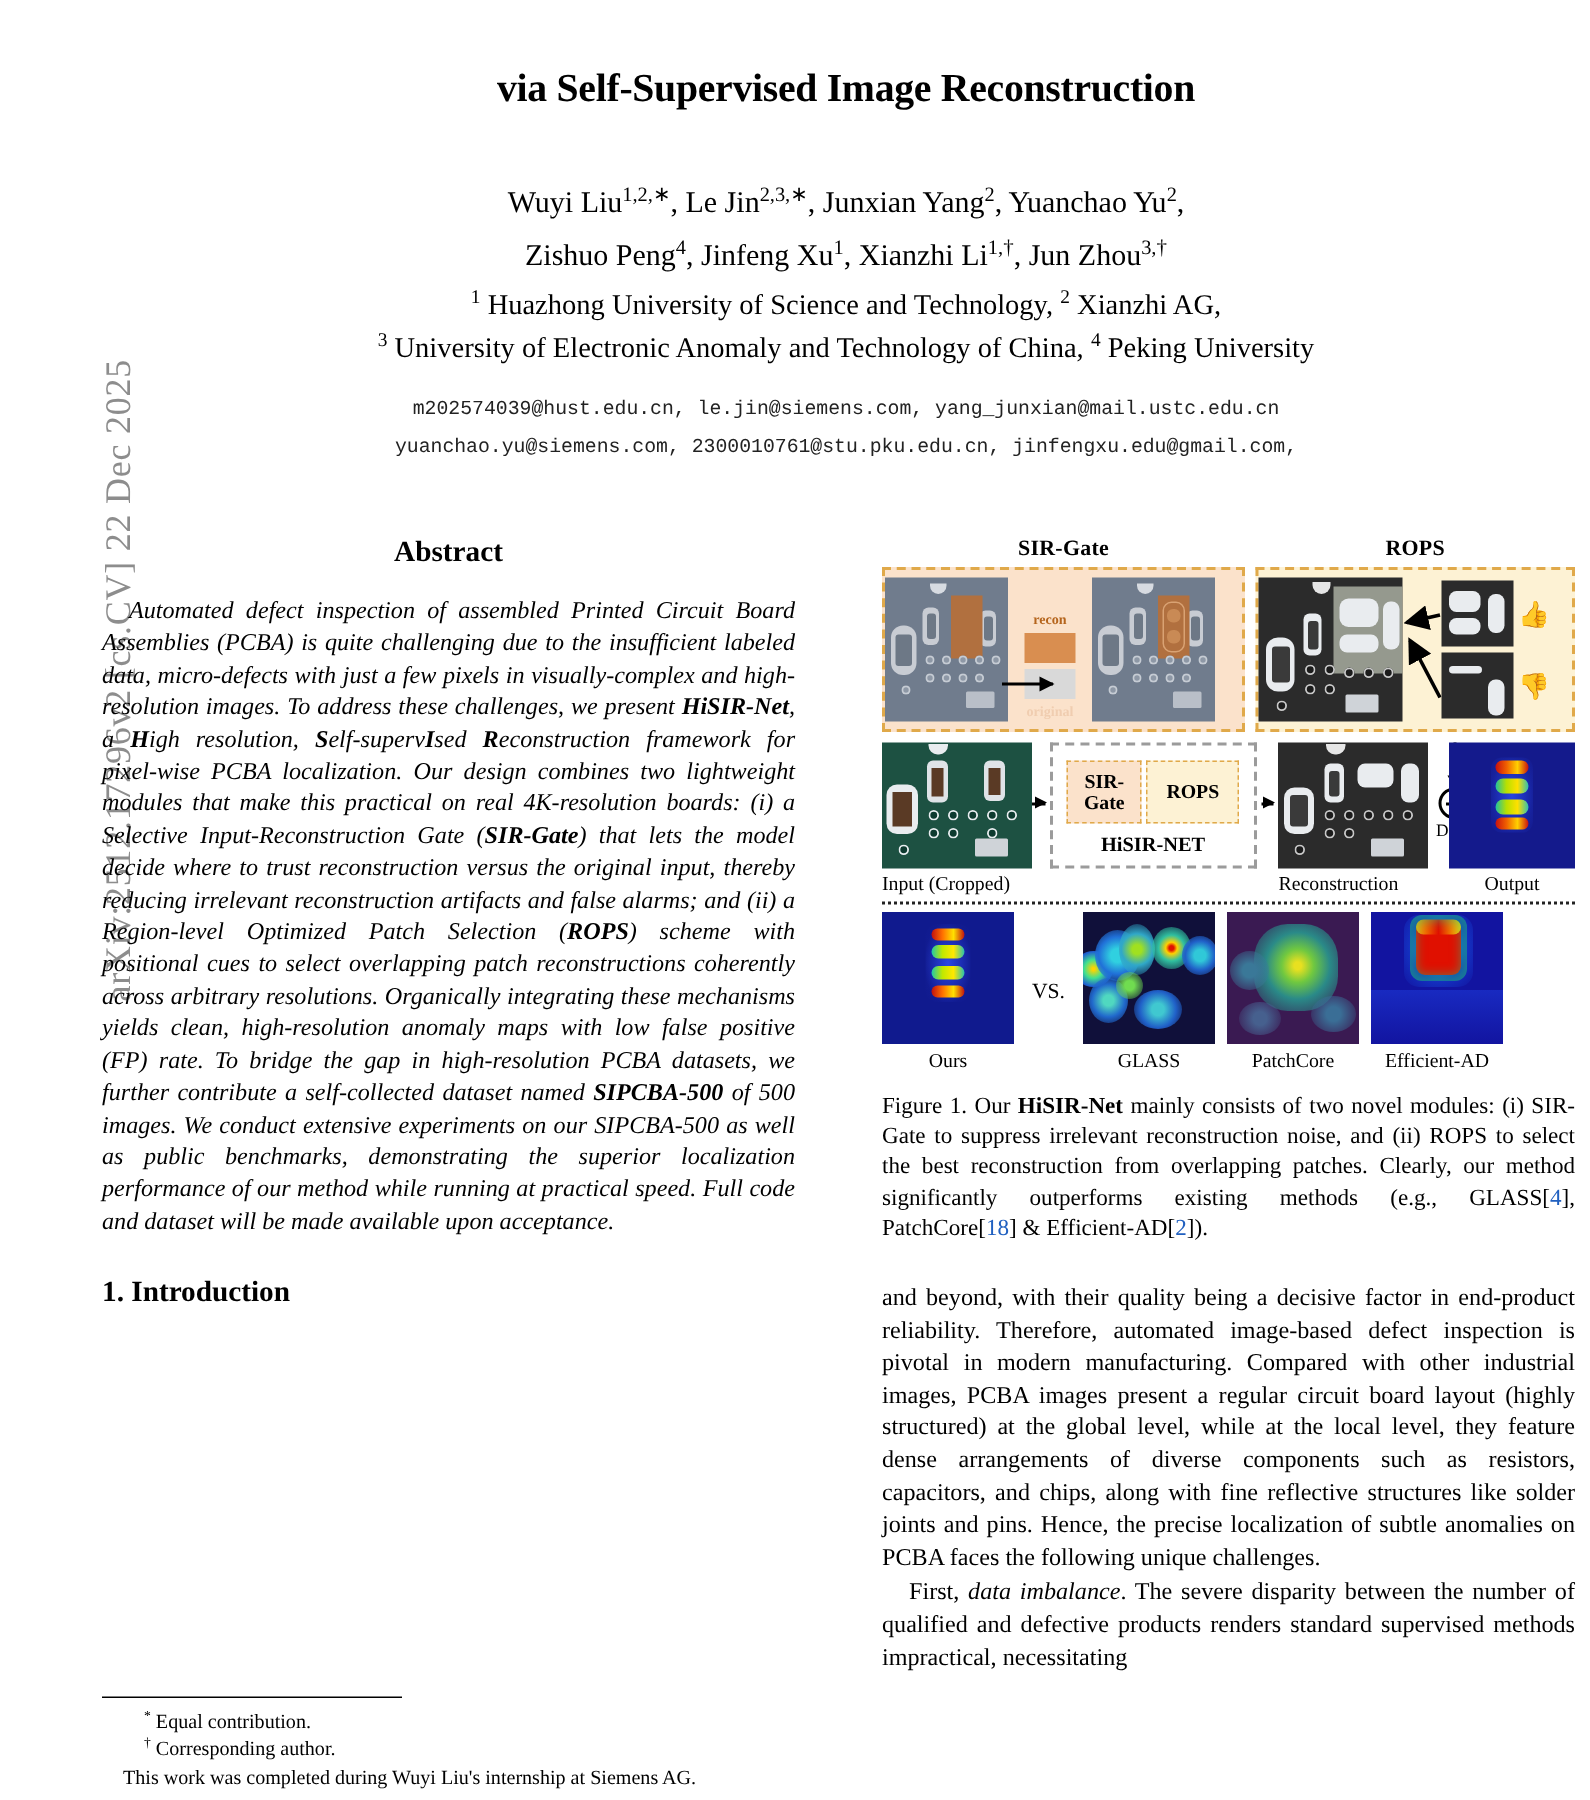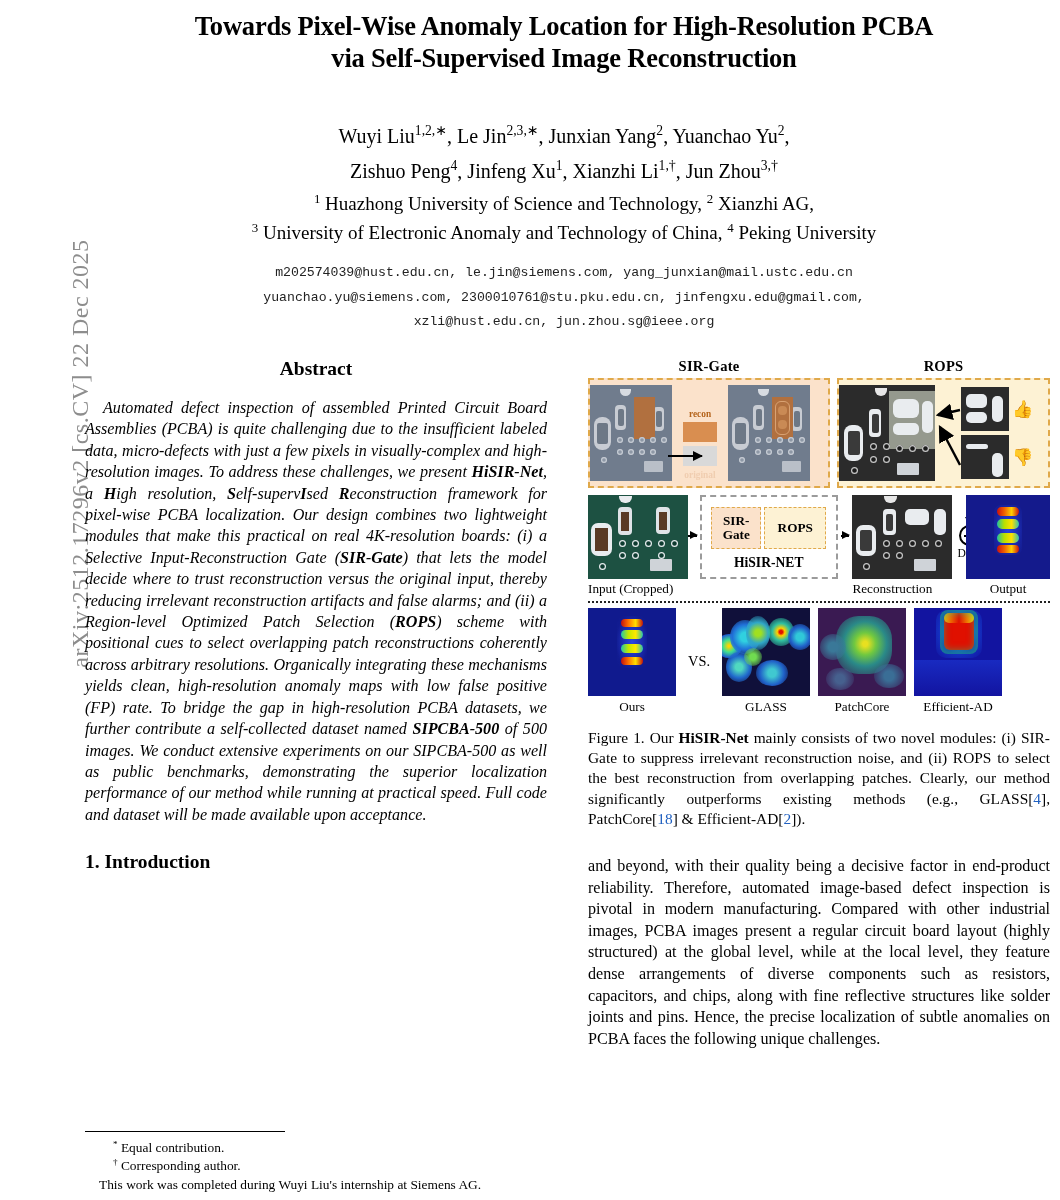--- a/index.html
+++ b/index.html
@@ -55,21 +55,21 @@
     font-size:13.2px; line-height:24.5px;
     color:#222;
   }
 
   
   #cols{
     position:absolute; left:0; top:358px;
     width:992px; height:842px;
   }
   .col{ position:absolute; top:0; width:462px; height:842px; }
-  #col-left{ left:17px;font-family:Liberation Serif, serif; }
+  #col-left{ left:0;font-family:Liberation Serif, serif; }
   #col-right{ left:520px; }
 
   h2.sec-abs{
     text-align:center; font-size:19.5px; font-weight:bold;
     margin:0 0 17px 0;
   }
   p.abs{
     font-style:italic; font-size:16.1px; line-height:21.4px;
     text-align:justify; margin:0; text-indent:18px;
     hyphens:none;
@@ -224,21 +224,21 @@
   .hm{ width:88px; height:88px; position:relative; overflow:hidden; }
 </style>
 </head>
 <body>
 
 <div id="arxiv-stamp">arXiv:2512.17296v2  [cs.CV]  22 Dec 2025</div>
 
 <div id="paper">
 
   <div id="title">
-    <span>Towards Pixel-Wise Anomaly Location for High-Resolution PCBA</span><br>
+    <br>
     <span>via Self-Supervised Image Reconstruction</span>
   </div>
 
   <div id="authors">
     <div>
       <span>Wuyi Liu</span><sup>1,2,</sup><span style="font-size:.7em;vertical-align:super;">∗</span><span>, Le Jin</span><sup>2,3,</sup><span style="font-size:.7em;vertical-align:super;">∗</span><span>, Junxian Yang</span><sup>2</sup><span>, Yuanchao Yu</span><sup>2</sup><span>,</span>
     </div>
     <div>
       <span>Zishuo Peng</span><sup>4</sup><span>, Jinfeng Xu</span><sup>1</sup><span>, Xianzhi Li</span><sup>1,</sup><span style="font-size:.7em;vertical-align:super;">†</span><span>, Jun Zhou</span><sup>3,</sup><span style="font-size:.7em;vertical-align:super;">†</span>
     </div>
@@ -255,21 +255,20 @@
       <sup>3</sup>
       <span>University of Electronic Anomaly and Technology of China,</span>
       <sup>4</sup>
       <span>Peking University</span>
     </div>
   </div>
 
   <div id="emails">
     <div>m202574039@hust.edu.cn, le.jin@siemens.com, yang_junxian@mail.ustc.edu.cn</div>
     <div>yuanchao.yu@siemens.com, 2300010761@stu.pku.edu.cn, jinfengxu.edu@gmail.com,</div>
-    <div>xzli@hust.edu.cn, jun.zhou.sg@ieee.org</div>
   </div>
 
   <div id="cols">
 
     <div class="col" id="col-left">
 
       <h2 class="sec-abs">Abstract</h2>
 
       <p class="abs"><span>Automated defect inspection of assembled Printed Circuit Board Assemblies (PCBA) is quite challenging due to the insufficient labeled data, micro-defects with just a few pixels in visually-complex and high-resolution images. To address these challenges, we present </span><b>HiSIR-Net</b><span>, a </span><b>H</b><span>igh resolution, </span><b>S</b><span>elf-superv</span><b>I</b><span>sed </span><b>R</b><span>econstruction framework for pixel-wise PCBA localization. Our design combines two lightweight modules that make this practical on real 4K-resolution boards: (i) a Selective Input-Reconstruction Gate (</span><b>SIR-Gate</b><span>) that lets the model decide where to trust reconstruction versus the original input, thereby reducing irrelevant reconstruction artifacts and false alarms; and (ii) a Region-level Optimized Patch Selection (</span><b>ROPS</b><span>) scheme with positional cues to select overlapping patch reconstructions coherently across arbitrary resolutions. Organically integrating these mechanisms yields clean, high-resolution anomaly maps with low false positive (FP) rate. To bridge the gap in high-resolution PCBA datasets, we further contribute a self-collected dataset named </span><b>SIPCBA-500</b><span> of 500 images. We conduct extensive experiments on our SIPCBA-500 as well as public benchmarks, demonstrating the superior localization performance of our method while running at practical speed. Full code and dataset will be made available upon acceptance.</span></p>
 
@@ -539,15 +538,16 @@
               <div style="position:absolute;left:0;top:52px;width:88px;height:36px;background:linear-gradient(180deg,rgba(30,60,220,.55),rgba(18,20,160,0));"></div>
             </div>
             <div class="hl">Efficient-AD</div>
           </div>
         </div>
 
         <p class="fig-caption"><span>Figure 1. Our </span><b>HiSIR-Net</b><span> mainly consists of two novel modules: (i) SIR-Gate to suppress irrelevant reconstruction noise, and (ii) ROPS to select the best reconstruction from overlapping patches. Clearly, our method significantly outperforms existing methods (e.g., GLASS[</span><span class="cite">4</span><span>], PatchCore[</span><span class="cite">18</span><span>] &amp; Efficient-AD[</span><span class="cite">2</span><span>]).</span></p>
       </div>
 
       <p class="body" style="margin-top:26px;">and beyond, with their quality being a decisive factor in end-product reliability. Therefore, automated image-based defect inspection is pivotal in modern manufacturing. Compared with other industrial images, PCBA images present a regular circuit board layout (highly structured) at the global level, while at the local level, they feature dense arrangements of diverse components such as resistors, capacitors, and chips, along with fine reflective structures like solder joints and pins. Hence, the precise localization of subtle anomalies on PCBA faces the following unique challenges.</p>
+      <p class="body indent" style="margin-top:2px;"><span>First, </span><i>data imbalance</i><span>. The severe disparity between the number of qualified and defective products renders standard supervised methods impractical, necessitating</span></p>
     </div>
   </div>
 </div>
 
 </body></html>

